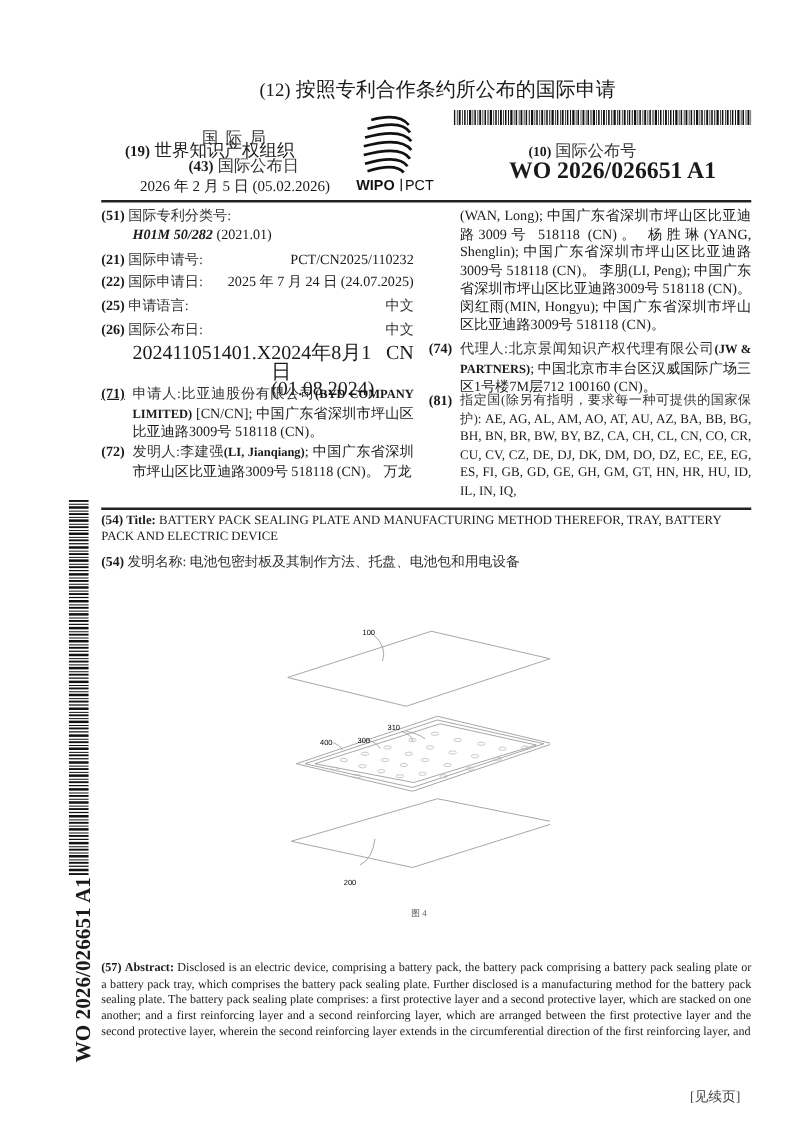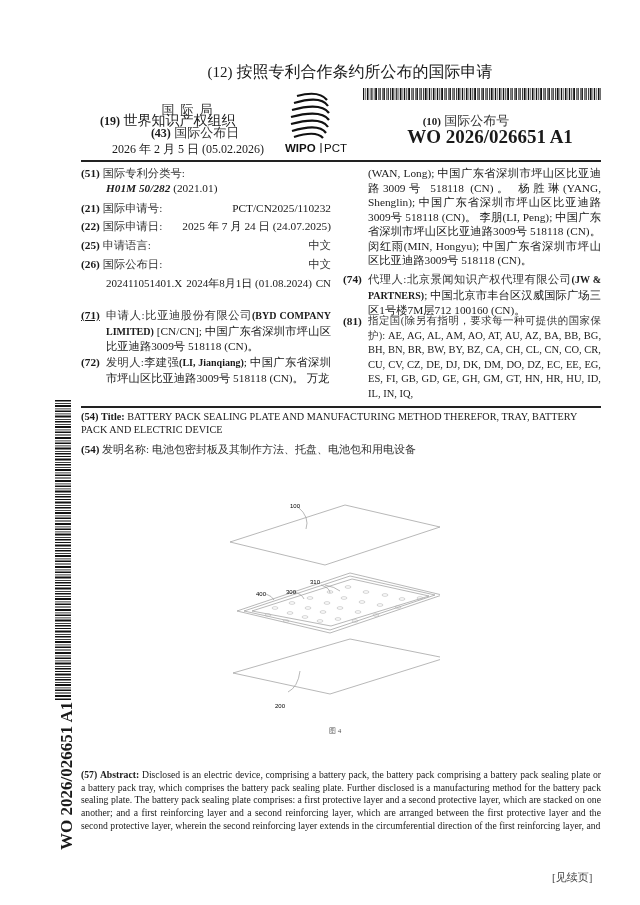--- a/index.html
+++ b/index.html
@@ -218,21 +218,21 @@
 </div>
 <div class="abs field left-col row-between" style="top:238px;">
   <span><span class="num">(25)</span> <span class="cjk">申请语言:</span></span>
   <span class="cjk">中文</span>
 </div>
 <div class="abs field left-col row-between" style="top:257px;">
   <span><span class="num">(26)</span> <span class="cjk">国际公布日:</span></span>
   <span class="cjk">中文</span>
 </div>
 <div class="abs field left-col" style="top:276px;">
-  <div class="indent row-between" style="font-size:11px;">
+  <div class="indent row-between" style="font-size:16px;">
     <span>202411051401.X</span>
     <span>2024年8月1日 (01.08.2024)</span>
     <span>CN</span>
   </div>
 </div>
 <div class="abs field left-col" style="top:308px; display:flex;">
   <span class="num" style="width:25px; flex:none;text-decoration:underline;">(71)</span>
   <span style="text-align:justify;"><span class="cjk">申请人:</span><span class="cjk">比亚迪股份有限公司</span><b style="font-size:10px;">(BYD COMPANY LIMITED)</b> <span>[CN/CN]; 中国广东省深圳市坪山区比亚迪路3009号 518118 (CN)。</span></span>
 </div>
 <div class="abs field left-col" style="top:355px; display:flex;">

